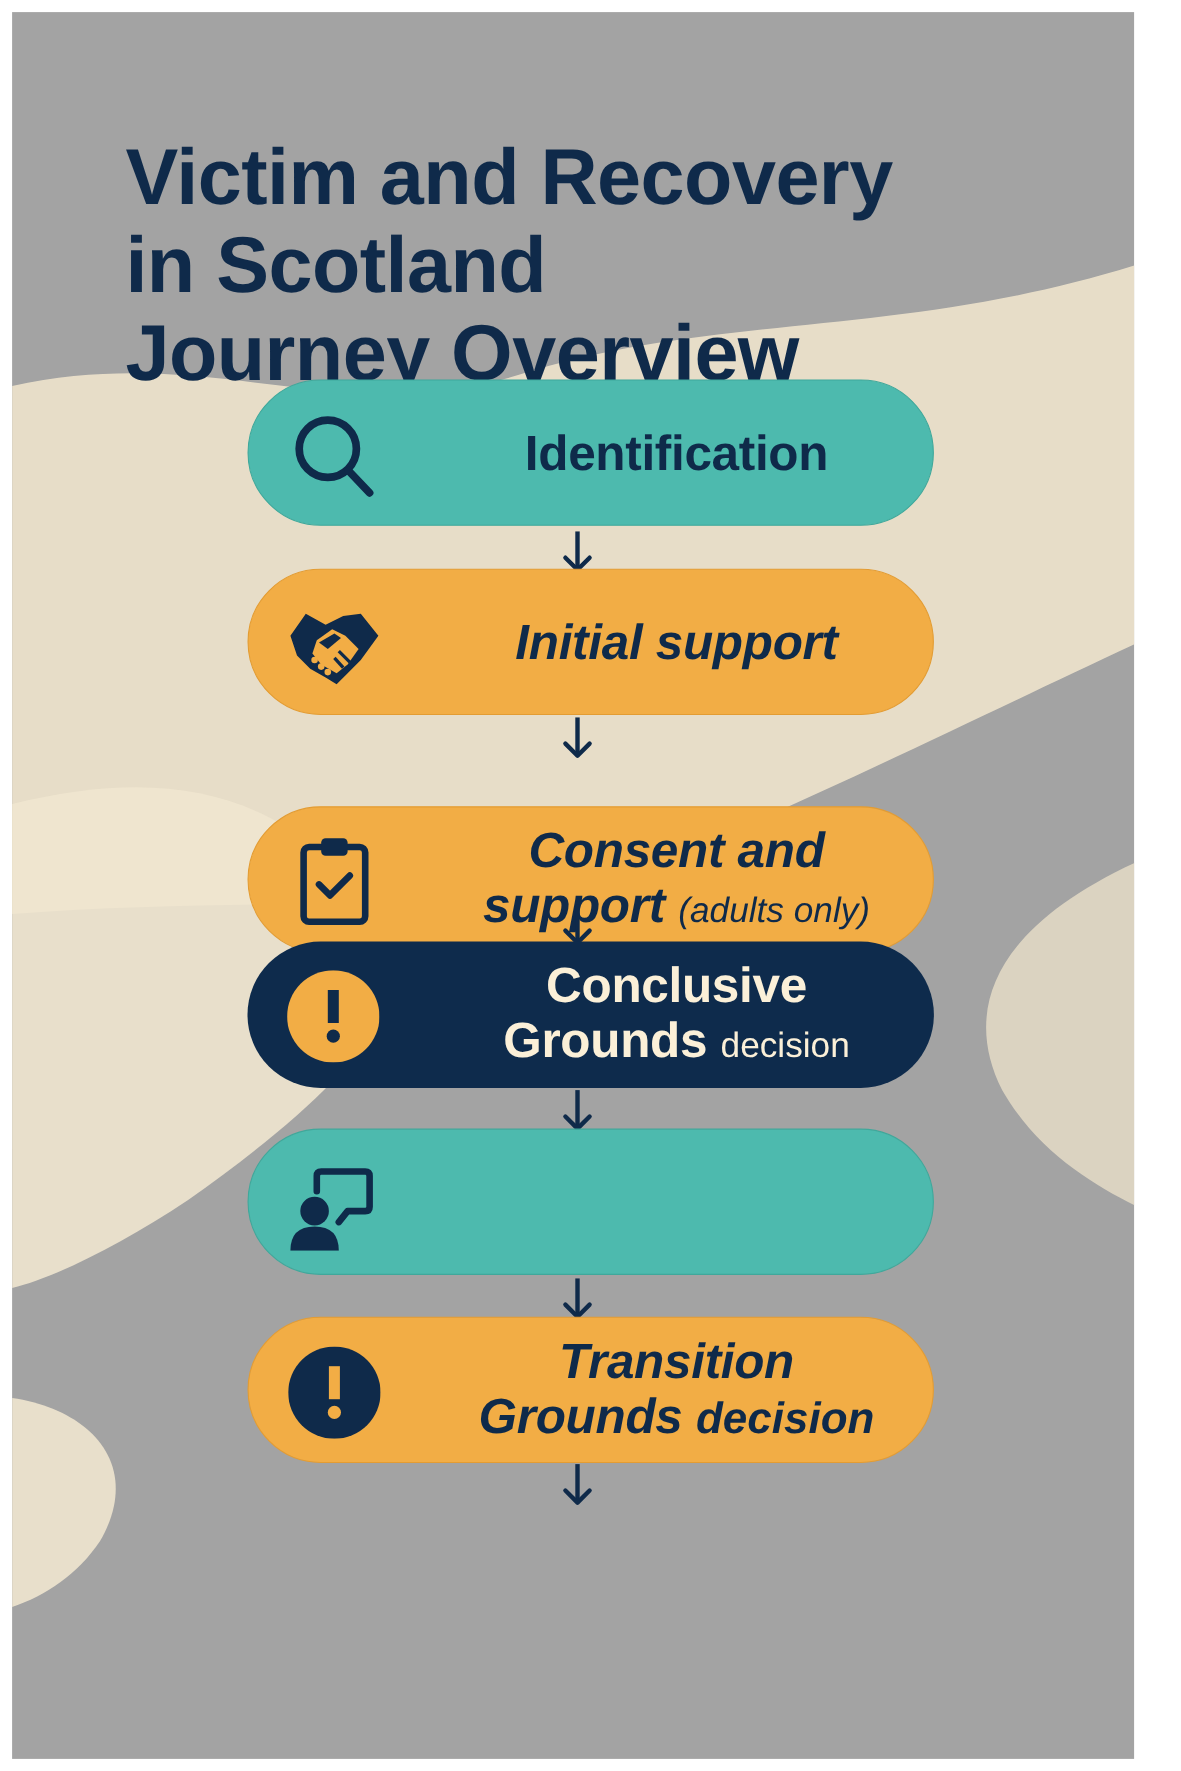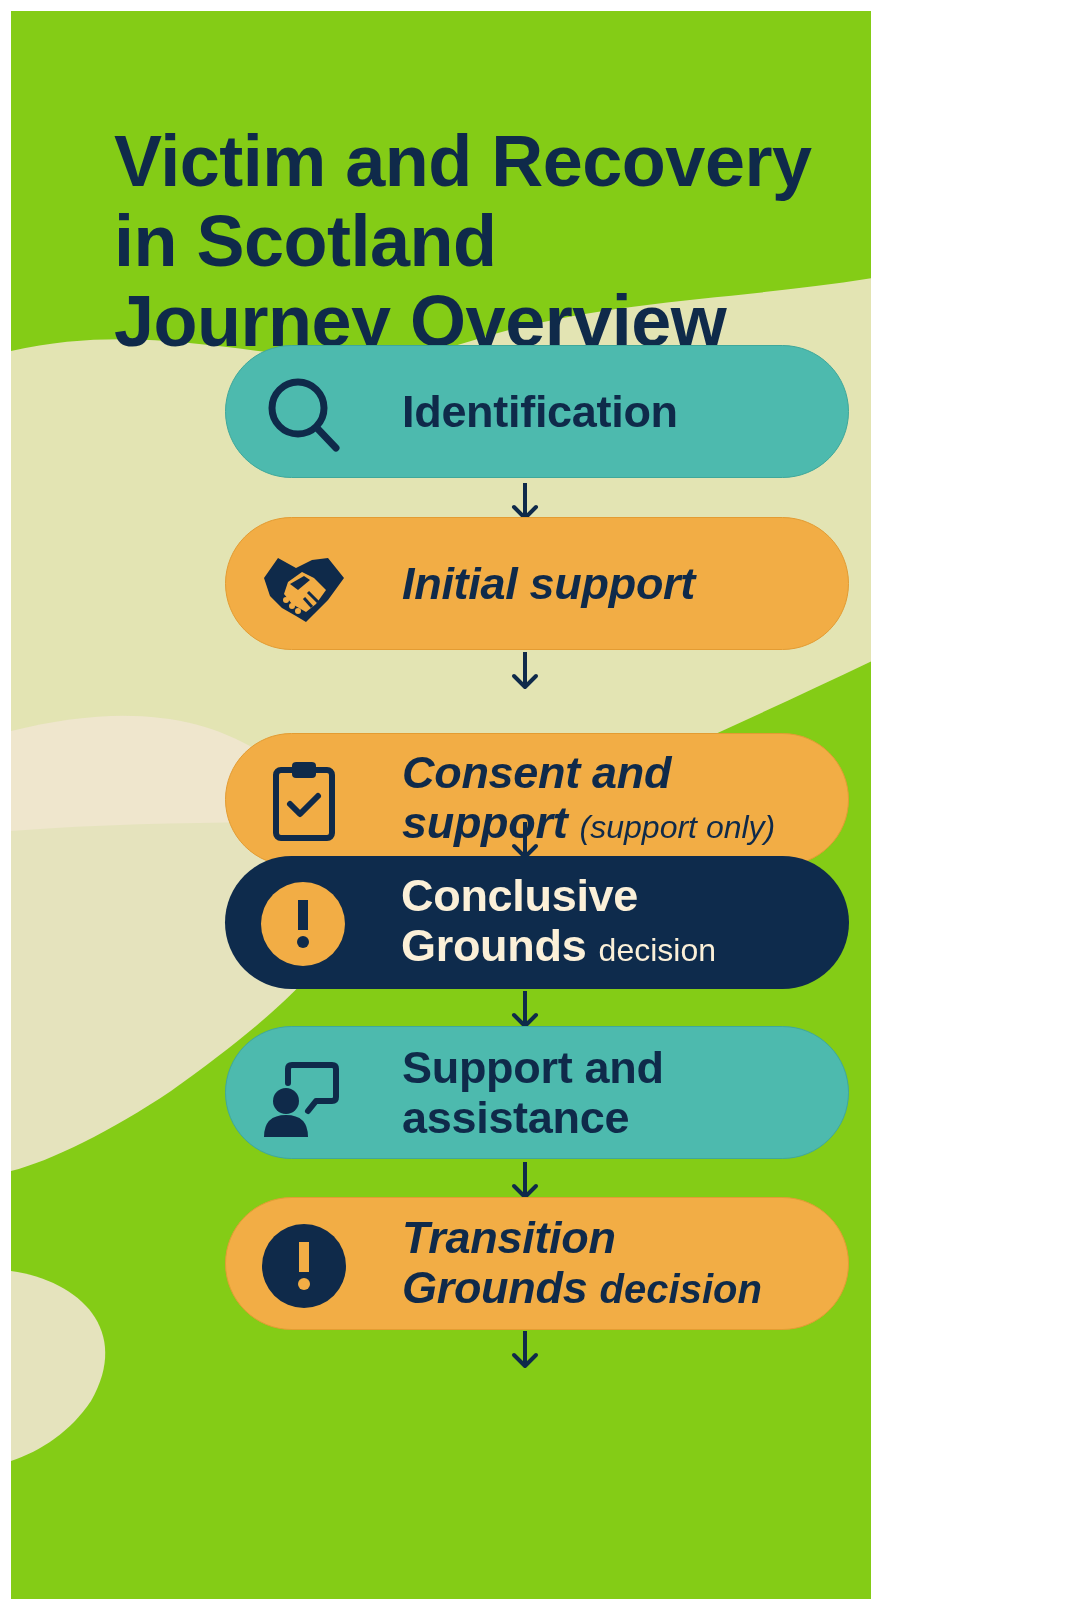--- a/index.html
+++ b/index.html
@@ -1,40 +1,40 @@
 <!DOCTYPE html>
 <html><head>
 <meta charset="utf-8">
 <style>
   html, body { margin: 0; padding: 0; background: #ffffff; }
   body { width: 1074px; height: 1610px; position: relative; overflow: hidden; }
   .poster {
-    position: absolute; left: 11px; top: 11px; width: 860px; height: 1588px;
-    background: #84cc16; overflow: hidden;
+    position: absolute; left: 11px; top: 11px; width: 1020px; height: 1588px;
+    background: #a3a3a3; overflow: hidden;
   }
   .wave { position: absolute; left: 0; top: 0; width: 1052px; height: 1588px; }
   .title {
     position: absolute; left: 103px; top: 62px; width: 860px;
     font-family: "Liberation Sans", sans-serif; font-weight: bold;
     font-size: 72px; line-height: 80px; color: #0f2a4a; letter-spacing: -0.5px;
   }
   .title span { display: block; }
   .pill {
     position: absolute; left: 214px; width: 624px; height: 133px;
     border-radius: 67px; display: flex; align-items: center;
     box-sizing: border-box;
   }
   .pill.teal { background: #4dbaae; border: 1px solid #3fa89b; }
   .pill.orange { background: #f2ad45; border: 1px solid #e39c33; font-style: italic; }
   .pill.navy { background: #0e2b4c; }
   .pill .icon { position: absolute; left: 36px; top: 26px; width: 84px; height: 84px; }
   .pill .label {
     position: absolute; left: 176px; right: 20px;
     font-family: "Liberation Sans", sans-serif; font-weight: bold;
-    font-size: 45px; line-height: 50px; color: #0f2a4a; letter-spacing: -0.3px;
+    font-size: 45px; line-height: 50px; color: #0f2a4a; letter-spacing: -0.3px; text-align: center;
   }
   .pill.navy .label { color: #fbf0d8; }
   .label .small { font-weight: normal; font-size: 32px; letter-spacing: 0; }
   .label .line { display: block; white-space: nowrap; }
   .arrow { position: absolute; left: 499px; width: 30px; height: 40px; }
 </style>
 </head>
 <body>
 
 <div class="poster">
@@ -89,21 +89,21 @@
   </svg>
 
   <div class="pill orange" style="top:676px;margin-top:46px;">
     <svg class="icon" viewBox="0 0 84 84">
       <rect x="14" y="10" width="56" height="68" rx="5" fill="none" stroke="#0f2a4a" stroke-width="6"></rect>
       <rect x="30" y="2" width="24" height="16" rx="4" fill="#0f2a4a"></rect>
       <polyline points="28,44 38,54 56,36" fill="none" stroke="#0f2a4a" stroke-width="6" stroke-linecap="round" stroke-linejoin="round"></polyline>
     </svg>
     <div class="label">
       <span class="line">Consent and</span>
-      <span class="line"><span>support</span> <span class="small">(support only)</span></span>
+      <span class="line"><span>support</span> <span class="small">(adults only)</span></span>
     </div>
   </div>
 
   <svg class="arrow" style="top:811px;" viewBox="0 0 30 40">
     <line x1="15" y1="0" x2="15" y2="34" stroke="#0f2a4a" stroke-width="4"></line>
     <polyline points="4,24 15,35 26,24" fill="none" stroke="#0f2a4a" stroke-width="4" stroke-linecap="round" stroke-linejoin="round"></polyline>
   </svg>
 
   <div class="pill navy" style="top:845px;">
     <svg class="icon" viewBox="0 0 84 84">
@@ -121,24 +121,20 @@
     <line x1="15" y1="0" x2="15" y2="34" stroke="#0f2a4a" stroke-width="4"></line>
     <polyline points="4,24 15,35 26,24" fill="none" stroke="#0f2a4a" stroke-width="4" stroke-linecap="round" stroke-linejoin="round"></polyline>
   </svg>
 
   <div class="pill teal" style="top:1015px;">
     <svg class="icon" viewBox="0 0 84 84">
       <path d="M26,30 L26,16 Q26,12 30,12 L70,12 Q74,12 74,16 L74,44 Q74,48 70,48 L54,48 L46,58" fill="none" stroke="#0f2a4a" stroke-width="6" stroke-linecap="round" stroke-linejoin="round"></path>
       <circle cx="24" cy="48" r="13" fill="#0f2a4a"></circle>
       <path d="M2,84 Q2,62 24,62 Q46,62 46,84 Z" fill="#0f2a4a"></path>
     </svg>
-    <div class="label">
-      <span class="line">Support and</span>
-      <span class="line">assistance</span>
-    </div>
   </div>
 
   <svg class="arrow" style="top:1151px;" viewBox="0 0 30 40">
     <line x1="15" y1="0" x2="15" y2="34" stroke="#0f2a4a" stroke-width="4"></line>
     <polyline points="4,24 15,35 26,24" fill="none" stroke="#0f2a4a" stroke-width="4" stroke-linecap="round" stroke-linejoin="round"></polyline>
   </svg>
 
   <div class="pill orange" style="top:1186px;">
     <svg class="icon" viewBox="0 0 84 84">
       <circle cx="42" cy="42" r="42" fill="#0f2a4a"></circle>

